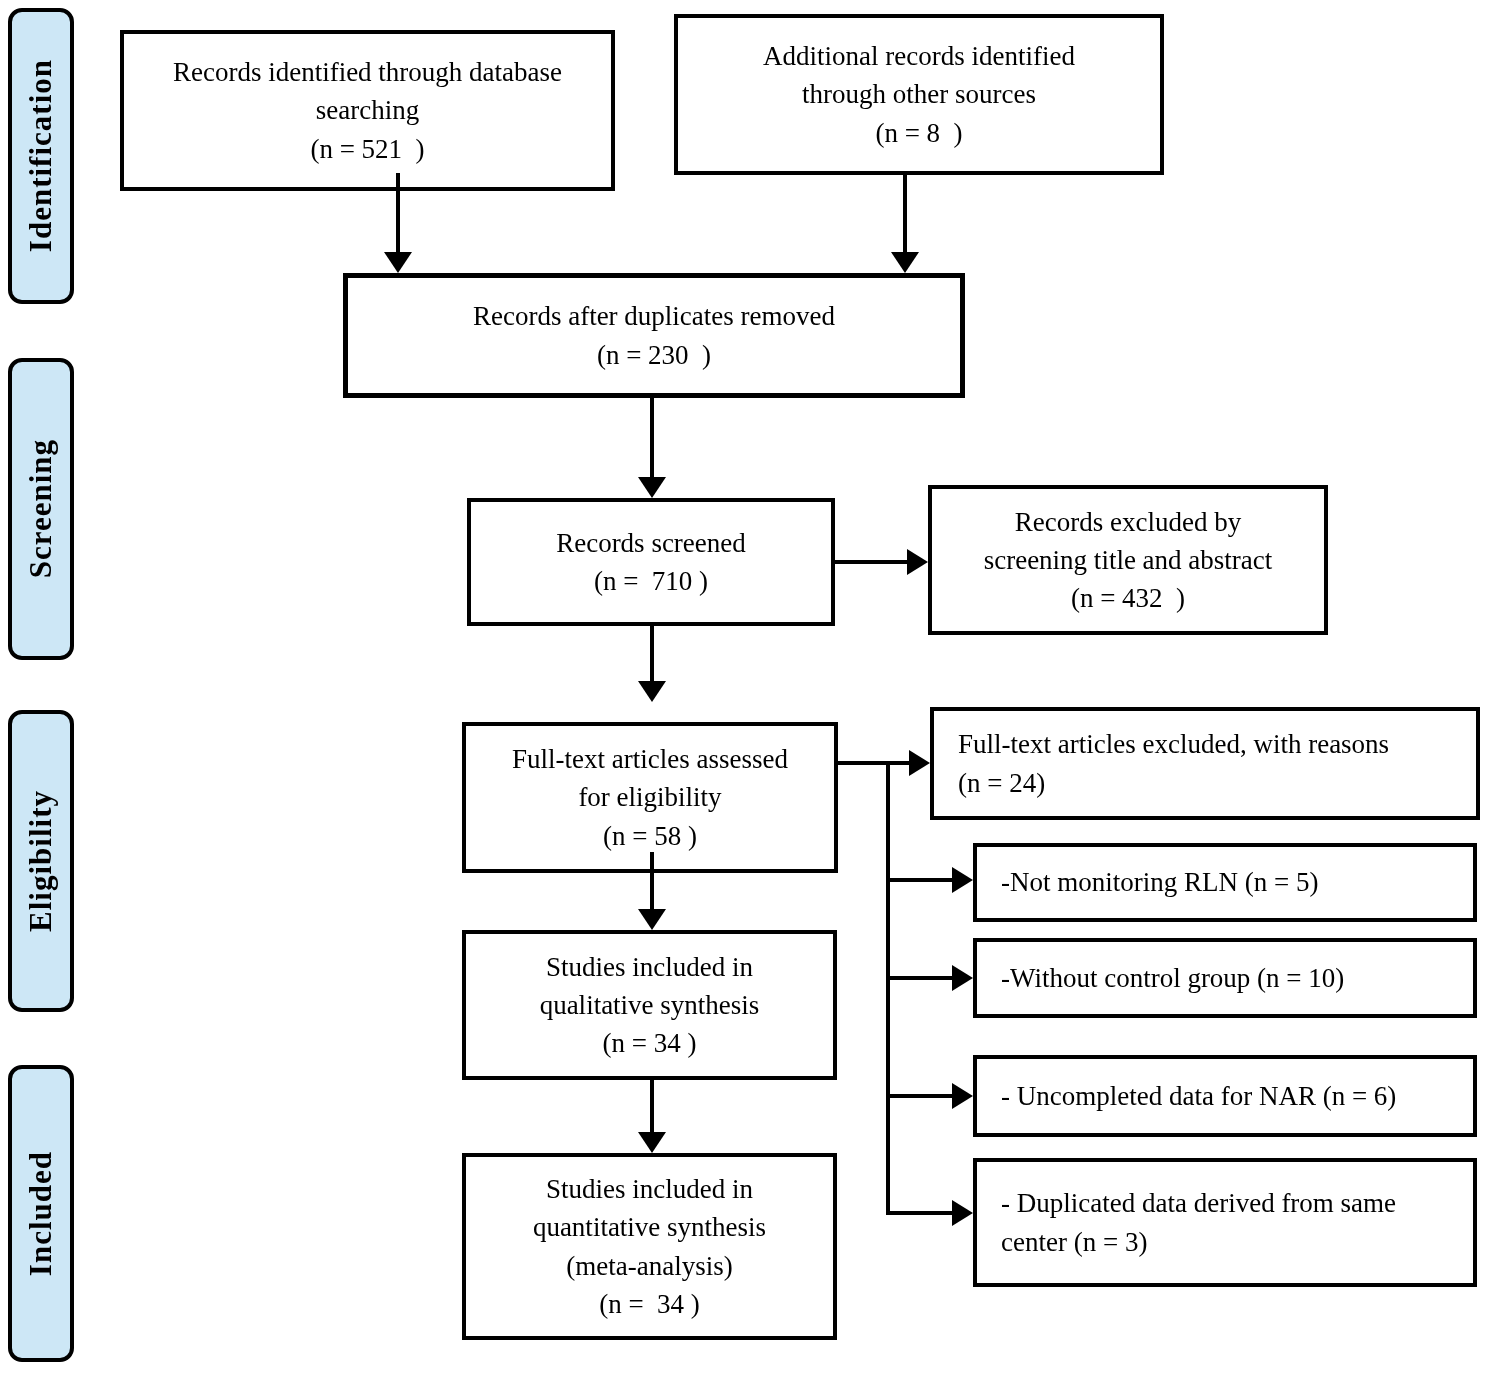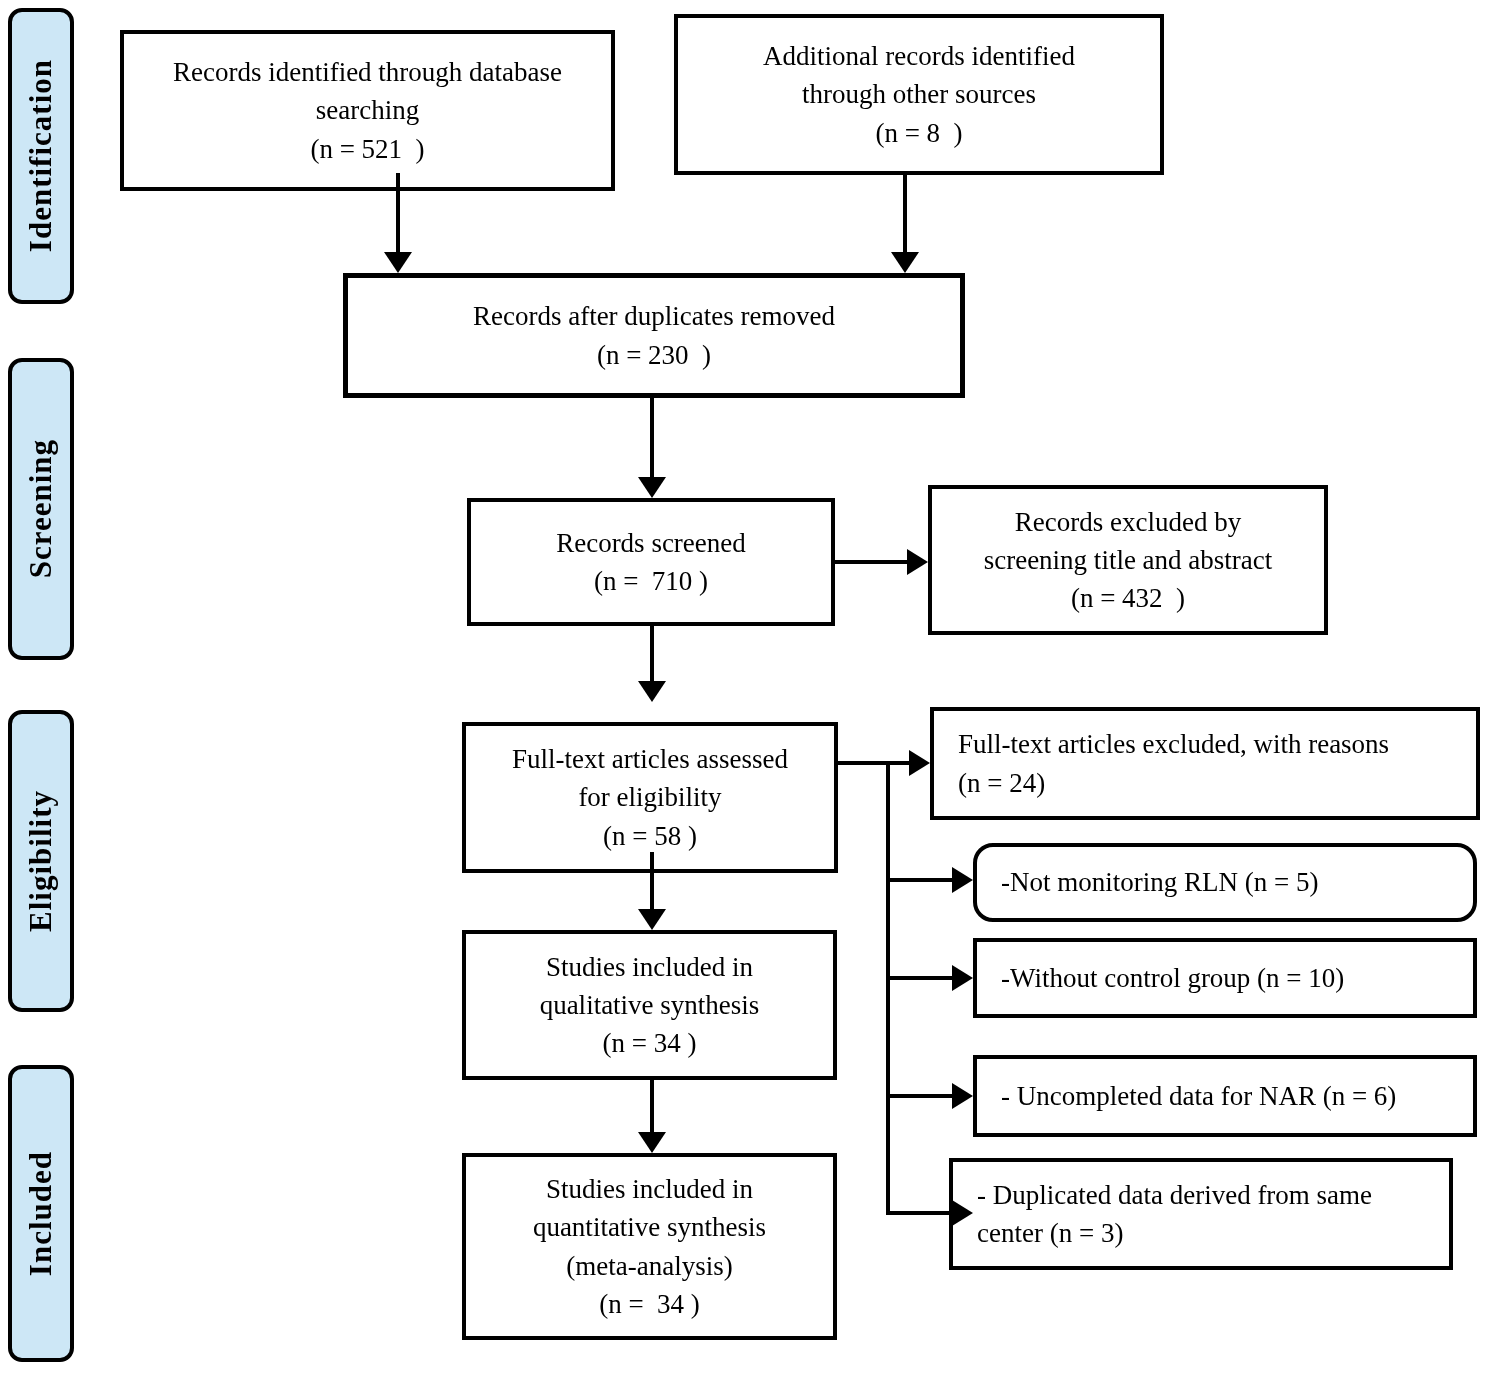--- a/index.html
+++ b/index.html
@@ -135,30 +135,30 @@
   <div class="node" style="left:462px;top:702px;width:376px;height:151px;margin-top:20px;">
     <span class="node-text">Full-text articles assessed
 for eligibility
 (n = 58 )</span>
   </div>
   <div class="node left-align" style="left:930px;top:707px;width:550px;height:113px;">
     <span class="node-text">Full-text articles excluded, with reasons
 (n = 24)</span>
   </div>
 
-  <div class="node left-align" style="left:973px;top:843px;width:504px;height:79px;border-radius:20px;">
+  <div class="node left-align" style="left:973px;top:843px;width:504px;height:79px;">
     <span class="node-text">-Not monitoring RLN (n = 5)</span>
   </div>
   <div class="node left-align" style="left:973px;top:938px;width:504px;height:80px;">
     <span class="node-text">-Without control group (n = 10)</span>
   </div>
   <div class="node left-align" style="left:973px;top:1055px;width:504px;height:82px;">
     <span class="node-text">- Uncompleted data for NAR (n = 6)</span>
   </div>
-  <div class="node left-align" style="left:949px;top:1158px;width:504px;height:112px;">
+  <div class="node left-align" style="left:973px;top:1158px;width:504px;height:129px;">
     <span class="node-text">- Duplicated data derived from same
 center (n = 3)</span>
   </div>
 
   <div class="node" style="left:462px;top:930px;width:375px;height:150px;">
     <span class="node-text">Studies included in
 qualitative synthesis
 (n = 34 )</span>
   </div>
 

